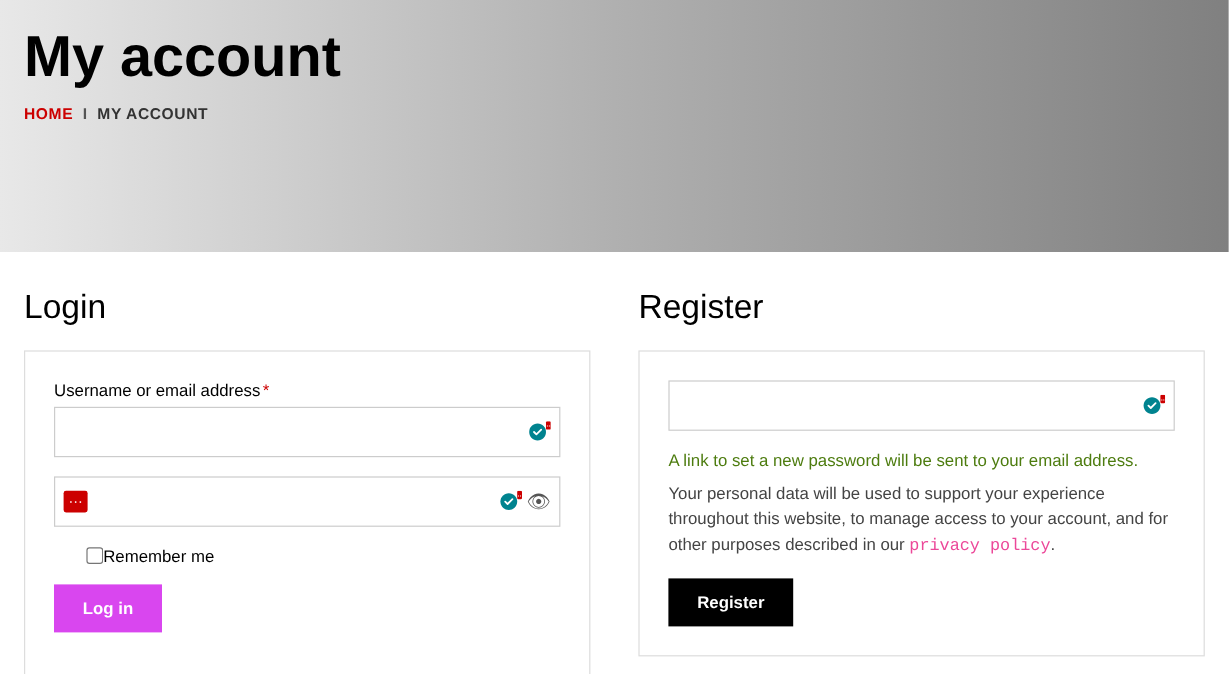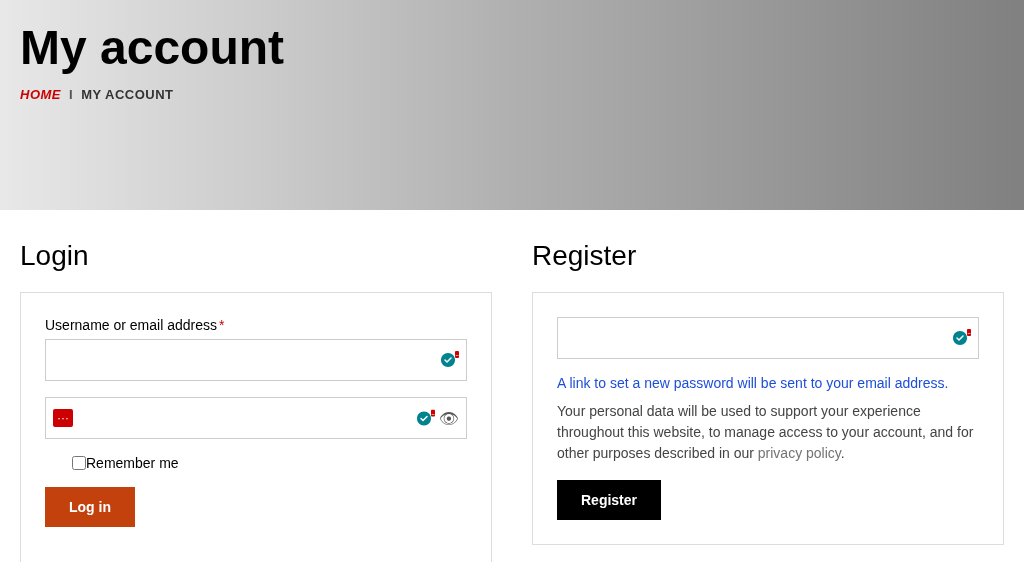--- a/index.html
+++ b/index.html
@@ -22,21 +22,20 @@
       align-items: center;
       gap: 8px;
       font-size: 13px;
       font-weight: 600;
       letter-spacing: 0.5px;
     }
     .breadcrumb-home {
       color: #cc0000;
       text-decoration: none;
       text-transform: uppercase;
-      font-style: italic;
     }
     .breadcrumb-separator {
       color: #555;
     }
     .breadcrumb-current {
       color: #333;
       text-transform: uppercase;
     }
 
     
@@ -124,46 +123,47 @@
       padding-left: 27px;
     }
     .remember-row input[type="checkbox"] {
       width: 14px;
       height: 14px;
     }
     .remember-label {
       font-size: 14px;
     }
     .login-btn {
-      background: #c2410c;
+      background: #d946ef;
       color: #fff;
       border: none;
       padding: 12px 24px;
       font-size: 14px;
       font-weight: 700;
       cursor: pointer;
       margin-bottom: 14px;
       display: block;
     }
 
     
     .register-info-text {
       font-size: 14px;
-      color: #1d4ed8;
+      color: #4d7c0f;
       margin-bottom: 10px;
     }
     .register-personal-text {
       font-size: 14px;
       color: #444;
       margin-bottom: 16px;
       line-height: 1.5;
     }
     .privacy-link {
-      color: #737373;
+      color: #ec4899;
       text-decoration: none;
+      font-family: Liberation Mono, monospace;
     }
     .register-btn {
       background: #000;
       color: #fff;
       border: none;
       padding: 12px 24px;
       font-size: 14px;
       font-weight: 700;
       cursor: pointer;
       display: block;

